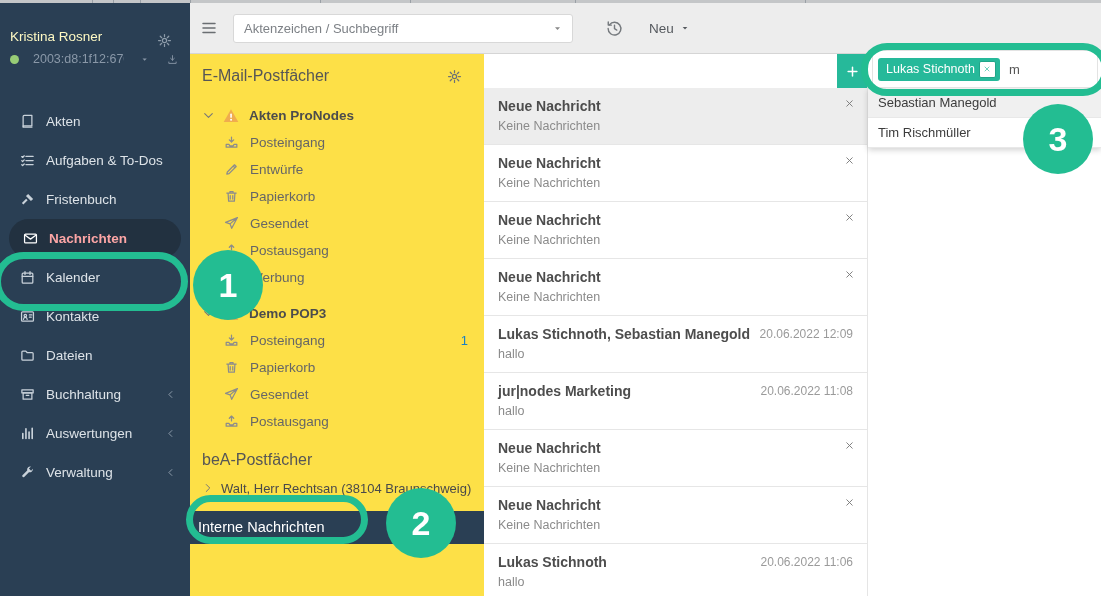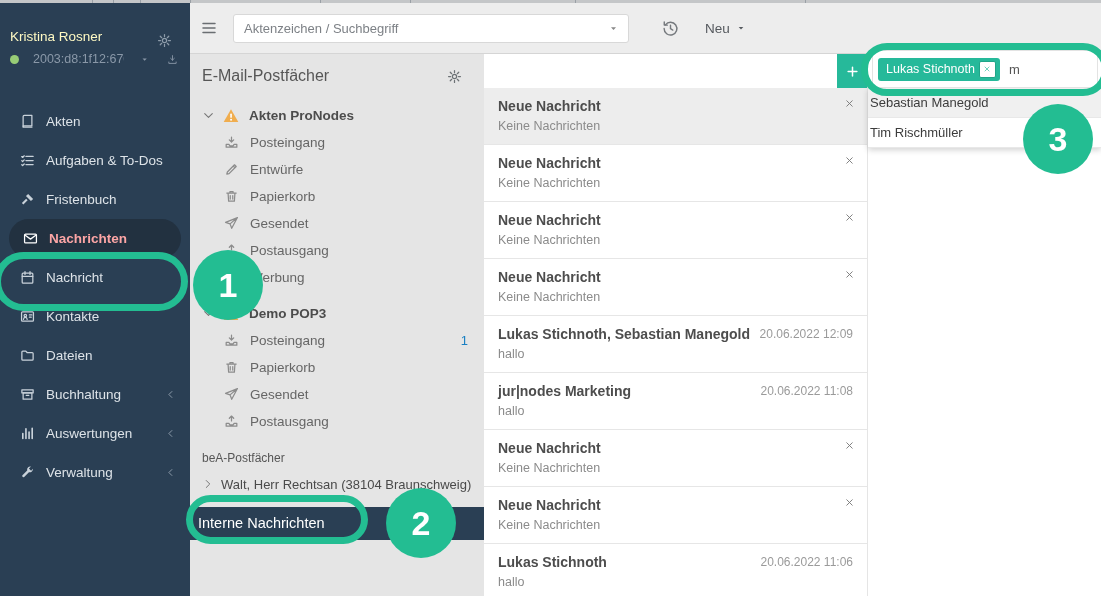--- a/index.html
+++ b/index.html
@@ -25,43 +25,43 @@
   .nav-item{height:39px;display:flex;align-items:center;padding:0 14px 0 20px;font-size:13.5px;color:#dde3e8;cursor:pointer;}
   .nav-item .nicon{width:15px;height:15px;margin-right:11px;color:#c9d2da;flex:none;}
   .nav-item .nchev{width:11px;height:11px;margin-left:auto;color:#93a1af;}
   .nav-item.active{background:#223140;border-radius:24px;margin:0 9px;padding-left:14px;font-weight:bold;color:#fca5a5;}
   .nav-item.active .nicon{color:#fff;}
 
   
   .topbar{position:absolute;left:190px;top:3px;right:0;height:51px;background:#ededed;
     border-bottom:1px solid #d5d5d5;display:flex;align-items:center;box-sizing:border-box;}
   .hamb{width:18px;height:18px;color:#6a6e72;margin-left:10px;}
-  .searchbox{margin-left:15px;width:396px;height:29px;background:#fff;border:1px solid #d8d8d8;border-radius:3px;
+  .searchbox{margin-left:15px;width:340px;height:29px;background:#fff;border:1px solid #d8d8d8;border-radius:3px;
     display:flex;align-items:center;box-sizing:border-box;}
   .searchbox input{flex:1;border:none;outline:none;background:transparent;font-size:13px;padding:0 8px 0 10px;
     color:#555;font-family:inherit;}
   .searchbox input::placeholder{color:#7d8186;}
   .scaret{width:11px;height:11px;color:#888;margin-right:9px;}
   .hist{width:17px;height:17px;color:#75797d;margin-left:33px;}
   .newbtn{margin-left:26px;display:flex;align-items:center;font-size:13.5px;color:#55595e;cursor:pointer;}
   .newbtn .ncaret{width:10px;height:10px;margin-left:6px;color:#55595e;}
 
   
-  .folders{position:absolute;left:190px;top:54px;width:294px;bottom:0;background:#e5e5e5;}
+  .folders{position:absolute;left:190px;top:54px;width:294px;bottom:0;background:#fde047;}
   .fheader{display:flex;align-items:center;justify-content:space-between;padding:13px 22px 8px 12px;}
   .ftitle{font-size:16px;color:#565656;}
   .fgear{width:15px;height:15px;color:#6d7276;}
   .trow{height:27px;display:flex;align-items:center;padding-left:12px;font-size:13.5px;color:#666;cursor:pointer;}
   .trow.account{margin-top:9px;font-weight:bold;color:#4c4c4c;}
   .trow.child{padding-left:34px;}
   .tchev{width:13px;height:13px;margin-right:8px;color:#777;flex:none;}
   .twarn{width:16px;height:16px;margin-right:10px;flex:none;}
   .ticon{width:15px;height:15px;margin-right:11px;color:#8c8c8c;flex:none;}
   .tbadge{margin-left:auto;margin-right:16px;color:#1a80c3;font-size:13px;font-weight:normal;}
-  .bea-header{font-size:12px;color:#565656;padding:16px 12px 6px;}
+  .bea-header{font-size:16px;color:#565656;padding:16px 12px 6px;}
   .bea-row{display:flex;align-items:center;height:26px;padding-left:12px;font-size:13px;color:#4a4a4a;cursor:pointer;}
   .bchev{width:12px;height:12px;margin-right:7px;color:#777;}
   .interne{margin-top:10px;background:#2a3f54;color:#fff;height:33px;line-height:33px;padding-left:8px;
     font-size:14.5px;cursor:pointer;}
 
   
   .msglist{position:absolute;left:484px;top:54px;width:384px;bottom:0;background:#fff;
     border-right:1px solid #e5e5e5;box-sizing:border-box;}
   .mtoolbar{height:34px;display:flex;}
   .minput{flex:1;border:none;outline:none;background:#fff;font-family:inherit;font-size:13px;padding:0 10px;}
@@ -83,21 +83,21 @@
     border:1px solid #e3e3e3;border-radius:5px;display:flex;align-items:center;padding-left:5px;
     box-sizing:border-box;z-index:5;}
   .tag{background:#26b99a;color:#fff;font-size:12.5px;height:23px;display:flex;align-items:center;
     border-radius:3px;padding-left:8px;}
   .tagx{background:#fff;border:1px solid #1fa588;color:#26b99a;width:15px;height:15px;border-radius:2px;
     margin:0 4px;display:flex;align-items:center;justify-content:center;cursor:pointer;}
   .tagx .xicon{width:8px;height:8px;}
   .typed{margin-left:9px;font-size:13px;color:#555;}
   .suggestions{position:absolute;left:868px;top:88px;right:0;background:#fff;z-index:4;
     box-shadow:0 2px 6px rgba(0,0,0,.18);}
-  .sugg{height:29px;line-height:29px;padding-left:2px;font-size:13px;color:#3c3c3c;
+  .sugg{height:29px;line-height:29px;padding-left:10px;font-size:13px;color:#3c3c3c;
     border-bottom:1px solid #e8e8e8;cursor:pointer;}
   .sugg.hover{background:#f0f0f0;}
 
   
   .ring{position:absolute;border:7px solid #23bd92;box-sizing:border-box;z-index:10;pointer-events:none;}
   .ring1{left:-6px;top:252px;width:194px;height:59px;border-radius:30px;}
   .ring2{left:186px;top:495px;width:182px;height:49px;border-radius:25px;}
   .ring3{left:861px;top:43px;width:248px;height:53px;border-radius:26px;}
   .acirc{position:absolute;width:70px;height:70px;border-radius:50%;background:#23bd92;color:#fff;
     font-size:34px;font-weight:bold;display:flex;align-items:center;justify-content:center;z-index:11;}
@@ -187,21 +187,21 @@
 
         </div>
 
         <div class="nav-item">
           <span class="nicon" data-icon="calendar">
             <svg viewBox="0 0 24 24" fill="none" stroke="currentColor" stroke-width="2" stroke-linecap="round" stroke-linejoin="round">
               <rect x="3.5" y="5" width="17" height="16" rx="1.5"></rect>
               <path d="M3.5 10h17M8 2.5V7M16 2.5V7"></path>
             </svg>
           </span>
-          <span class="nlabel">Nachricht</span>
+          <span class="nlabel">Kalender</span>
 
         </div>
 
         <div class="nav-item">
           <span class="nicon" data-icon="contact">
             <svg viewBox="0 0 24 24" fill="none" stroke="currentColor" stroke-width="2" stroke-linecap="round" stroke-linejoin="round">
               <rect x="2.5" y="4.5" width="19" height="15" rx="1.5"></rect>
               <circle cx="8.5" cy="10.5" r="2"></circle>
               <path d="M5.5 16.5c.4-2 1.6-3 3-3s2.6 1 3 3M15 9.5h4M15 13h3"></path>
             </svg>

